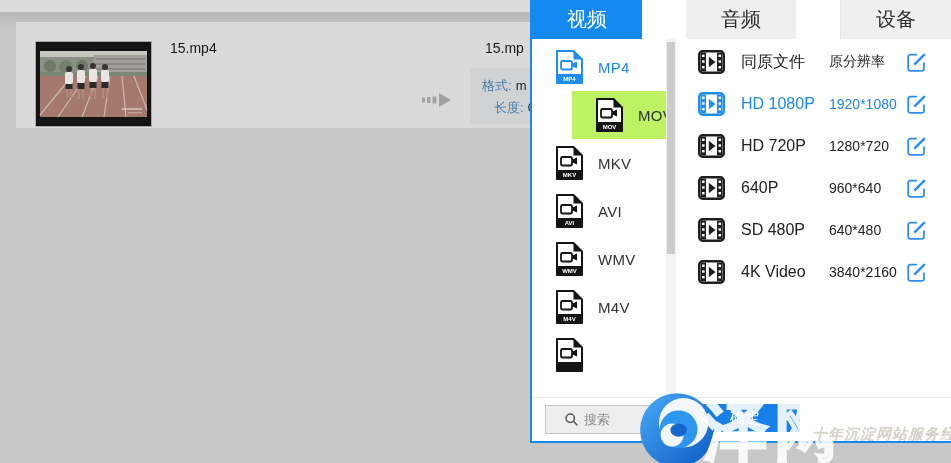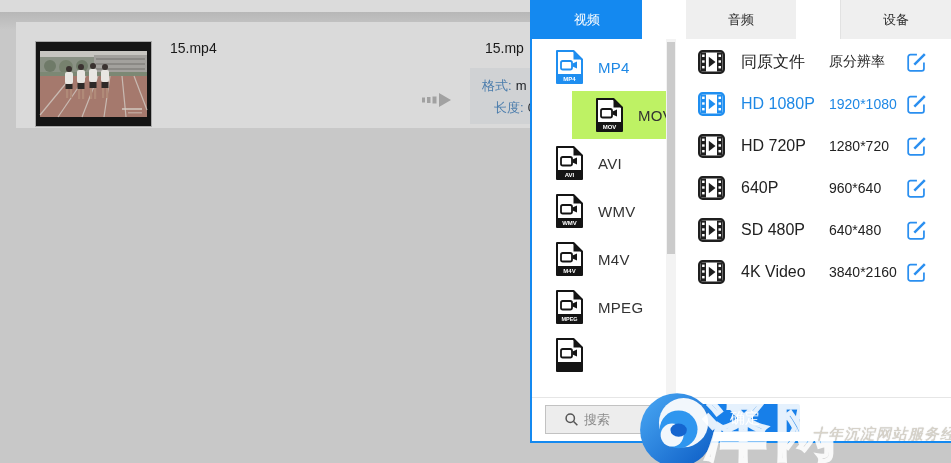--- a/index.html
+++ b/index.html
@@ -35,21 +35,21 @@
   .t-r1 { left:12px; top:9px; }
   .t-r2 { left:12px; top:31px;margin-left:12px; }
 
   .arrow-wrap { position:absolute; left:406px; top:68px; width:30px; height:20px; }
 
   
   .popup { position:absolute; left:530px; top:0; width:421px; height:443px; background:#ffffff;
     border-left:2px solid #1489f0; border-bottom:2px solid #1489f0; z-index:10; }
   .tabs { position:absolute; left:0; top:0; right:0; height:39px; display:flex; }
   .tab { flex:1; display:flex; align-items:center; justify-content:center;
-    font-size:13px; color:#2e2e2e; background:#efefef; cursor:pointer; }
+    font-size:20px; color:#2e2e2e; background:#efefef; cursor:pointer; }
   .tab.active { background:#1489f0; color:#ffffff; }
   .tab + .tab { border-left:1px solid #e2e2e2;margin-left:44px; }
   .tab.active + .tab { border-left:none; }
 
   .format-list { position:absolute; left:0; top:39px; width:134px; height:358px;
     overflow:hidden; background:#fff; padding-top:4px; }
   .fmt-row { height:48px; display:flex; align-items:center; padding-left:24px; cursor:pointer; }
   .fmt-row.hover { background:#bef264;margin-left:40px; }
   .fmt-ico { width:27px; height:34px; color:#141414; flex:none; margin-right:15px; }
   .fmt-row.selected .fmt-ico { color:#1f8ef0; }
@@ -197,20 +197,31 @@
           </svg></span>
       <span class="fmt-label">MOV</span>
     </div>
     <div class="fmt-row">
       <span class="fmt-ico"><svg viewBox="0 0 27 34" width="27" height="34">
             <path d="M1 1 H17.5 L26 9.5 V33 H1 Z" fill="#fff" stroke="currentColor" stroke-width="2" stroke-linejoin="round"></path>
             <path d="M17.5 1 L26 9.5 H17.5 Z" fill="currentColor"></path>
             <rect x="5" y="11" width="11" height="8.5" rx="1.8" fill="none" stroke="currentColor" stroke-width="1.8"></rect>
             <path d="M16.5 13.5 l4.5 -2 v7 l-4.5 -2 z" fill="currentColor"></path>
             <rect x="0" y="24" width="27" height="8.5" fill="currentColor"></rect>
+            <text x="13.5" y="30.5" font-size="6" font-weight="bold" fill="#ffffff" text-anchor="middle">MKV</text>
+          </svg></span>
+      <span class="fmt-label">MKV</span>
+    </div>
+    <div class="fmt-row">
+      <span class="fmt-ico"><svg viewBox="0 0 27 34" width="27" height="34">
+            <path d="M1 1 H17.5 L26 9.5 V33 H1 Z" fill="#fff" stroke="currentColor" stroke-width="2" stroke-linejoin="round"></path>
+            <path d="M17.5 1 L26 9.5 H17.5 Z" fill="currentColor"></path>
+            <rect x="5" y="11" width="11" height="8.5" rx="1.8" fill="none" stroke="currentColor" stroke-width="1.8"></rect>
+            <path d="M16.5 13.5 l4.5 -2 v7 l-4.5 -2 z" fill="currentColor"></path>
+            <rect x="0" y="24" width="27" height="8.5" fill="currentColor"></rect>
             <text x="13.5" y="30.5" font-size="6" font-weight="bold" fill="#ffffff" text-anchor="middle">AVI</text>
           </svg></span>
       <span class="fmt-label">AVI</span>
     </div>
     <div class="fmt-row">
       <span class="fmt-ico"><svg viewBox="0 0 27 34" width="27" height="34">
             <path d="M1 1 H17.5 L26 9.5 V33 H1 Z" fill="#fff" stroke="currentColor" stroke-width="2" stroke-linejoin="round"></path>
             <path d="M17.5 1 L26 9.5 H17.5 Z" fill="currentColor"></path>
             <rect x="5" y="11" width="11" height="8.5" rx="1.8" fill="none" stroke="currentColor" stroke-width="1.8"></rect>
             <path d="M16.5 13.5 l4.5 -2 v7 l-4.5 -2 z" fill="currentColor"></path>
@@ -222,31 +233,20 @@
     <div class="fmt-row">
       <span class="fmt-ico"><svg viewBox="0 0 27 34" width="27" height="34">
             <path d="M1 1 H17.5 L26 9.5 V33 H1 Z" fill="#fff" stroke="currentColor" stroke-width="2" stroke-linejoin="round"></path>
             <path d="M17.5 1 L26 9.5 H17.5 Z" fill="currentColor"></path>
             <rect x="5" y="11" width="11" height="8.5" rx="1.8" fill="none" stroke="currentColor" stroke-width="1.8"></rect>
             <path d="M16.5 13.5 l4.5 -2 v7 l-4.5 -2 z" fill="currentColor"></path>
             <rect x="0" y="24" width="27" height="8.5" fill="currentColor"></rect>
             <text x="13.5" y="30.5" font-size="6" font-weight="bold" fill="#ffffff" text-anchor="middle">M4V</text>
           </svg></span>
       <span class="fmt-label">M4V</span>
-    </div>
-    <div class="fmt-row">
-      <span class="fmt-ico"><svg viewBox="0 0 27 34" width="27" height="34">
-            <path d="M1 1 H17.5 L26 9.5 V33 H1 Z" fill="#fff" stroke="currentColor" stroke-width="2" stroke-linejoin="round"></path>
-            <path d="M17.5 1 L26 9.5 H17.5 Z" fill="currentColor"></path>
-            <rect x="5" y="11" width="11" height="8.5" rx="1.8" fill="none" stroke="currentColor" stroke-width="1.8"></rect>
-            <path d="M16.5 13.5 l4.5 -2 v7 l-4.5 -2 z" fill="currentColor"></path>
-            <rect x="0" y="24" width="27" height="8.5" fill="currentColor"></rect>
-            <text x="13.5" y="30.5" font-size="5.5" font-weight="bold" fill="#ffffff" text-anchor="middle">MPEG</text>
-          </svg></span>
-      <span class="fmt-label">MPEG</span>
     </div>
     <div class="fmt-row">
       <span class="fmt-ico"><svg viewBox="0 0 27 34" width="27" height="34">
             <path d="M1 1 H17.5 L26 9.5 V33 H1 Z" fill="#fff" stroke="currentColor" stroke-width="2" stroke-linejoin="round"></path>
             <path d="M17.5 1 L26 9.5 H17.5 Z" fill="currentColor"></path>
             <rect x="5" y="11" width="11" height="8.5" rx="1.8" fill="none" stroke="currentColor" stroke-width="1.8"></rect>
             <path d="M16.5 13.5 l4.5 -2 v7 l-4.5 -2 z" fill="currentColor"></path>
             <rect x="0" y="24" width="27" height="8.5" fill="currentColor"></rect>
           </svg></span>
       <span class="fmt-label"></span>

